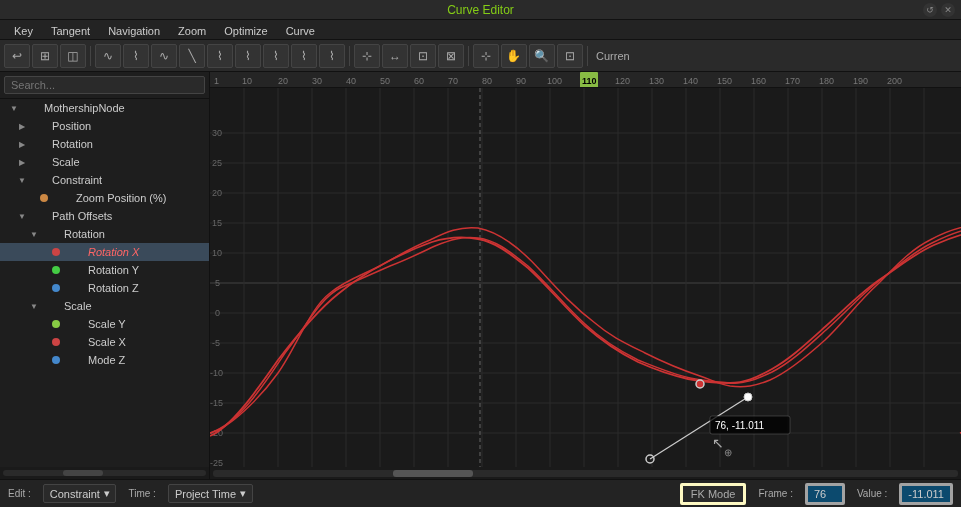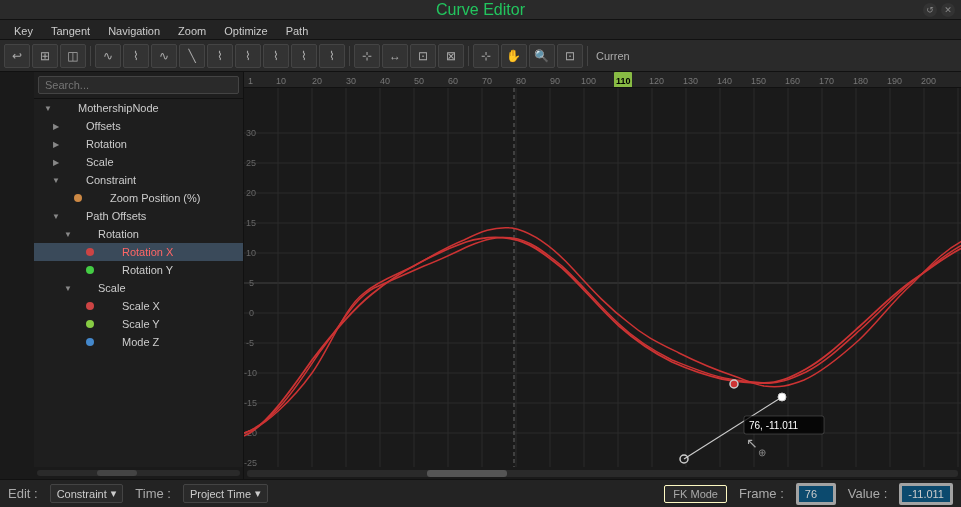--- a/index.html
+++ b/index.html
@@ -17,22 +17,22 @@
     #title-bar {
       height: 20px;
       background: #2a2a2a;
       display: flex;
       align-items: center;
       justify-content: center;
       border-bottom: 1px solid #111;
       position: relative;
     }
     #title-bar .title {
-      font-size: 16px;
-      color: #22c55e;
+      font-size: 12px;
+      color: #84cc16;
     }
     #title-bar .window-controls {
       position: absolute;
       right: 6px;
       display: flex;
       gap: 4px;
     }
     #title-bar .win-btn {
       width: 14px;
       height: 14px;
@@ -91,21 +91,20 @@
       width: 1px;
       height: 20px;
       background: #444;
       margin: 0 2px;
     }
 
     
     #main {
       display: flex;
       height: calc(507px - 20px - 20px - 32px - 28px);
-      padding-left: 34px;
     }
 
     
     #left-panel {
       width: 210px;
       background: #1e1e1e;
       border-right: 1px solid #111;
       display: flex;
       flex-direction: column;
       overflow: hidden;
@@ -164,21 +163,21 @@
     }
     .dot-red { background: #cc4444; }
     .dot-green { background: #44cc44; }
     .dot-blue { background: #4488cc; }
 
     .tree-label {
       font-size: 11px;
       color: #cccccc;
       margin-left: 24px;
     }
-    .tree-label.red { color: #ff6666; }
+    .tree-label.red { color: #ff6666; font-style: italic; }
 
     .tree-indent-1 { padding-left: 16px; }
     .tree-indent-2 { padding-left: 28px; }
     .tree-indent-3 { padding-left: 40px; }
 
     
     #canvas-area {
       flex: 1;
       background: #1a1a1a;
       position: relative;
@@ -199,21 +198,21 @@
       height: 28px;
       background: #232323;
       border-top: 1px solid #111;
       display: flex;
       align-items: center;
       padding: 0 8px;
       gap: 12px;
     }
     .status-label {
       color: #aaa;
-      font-size: 13px;
+      font-size: 10px;
     }
     .status-value {
       background: #0c4a6e;
       border: 3px solid #a3a3a3;
       padding: 2px 6px;
       font-size: 11px;
       color: #ccc;
       border-radius: 2px;
       min-width: 40px;
     }
@@ -224,21 +223,21 @@
       font-size: 11px;
       color: #ccc;
       border-radius: 2px;
       display: flex;
       align-items: center;
       gap: 4px;
       cursor: pointer;
     }
     .status-text-value {
       background: #2a2a2a;
-      border: 1px solid #fef9c3;
+      border: 3px solid #fef9c3;
       padding: 2px 8px;
       font-size: 11px;
       color: #aaa;
       border-radius: 2px;
     }
   </style>
 </head>
 <body>
 
 <div id="title-bar">
@@ -248,21 +247,21 @@
     <div class="win-btn close">✕</div>
   </div>
 </div>
 
 <div id="menu-bar">
   <span class="menu-item">Key</span>
   <span class="menu-item">Tangent</span>
   <span class="menu-item">Navigation</span>
   <span class="menu-item">Zoom</span>
   <span class="menu-item">Optimize</span>
-  <span class="menu-item">Path</span>
+  <span class="menu-item">Curve</span>
 </div>
 
 <div id="toolbar">
   <div class="toolbar-btn" title="Move">↩</div>
   <div class="toolbar-btn" title="Grid">⊞</div>
   <div class="toolbar-btn">◫</div>
   <div class="toolbar-separator"></div>
   <div class="toolbar-btn">∿</div>
   <div class="toolbar-btn">⌇</div>
   <div class="toolbar-btn">∿</div>
@@ -294,21 +293,21 @@
     </div>
     <div id="tree">
 
       <div class="tree-item">
         <span class="tree-arrow">▼</span>
         <span class="tree-label">MothershipNode</span>
       </div>
 
       <div class="tree-item tree-indent-1">
         <span class="tree-arrow">▶</span>
-        <span class="tree-label">Offsets</span>
+        <span class="tree-label">Position</span>
       </div>
 
       <div class="tree-item tree-indent-1">
         <span class="tree-arrow">▶</span>
         <span class="tree-label">Rotation</span>
       </div>
 
       <div class="tree-item tree-indent-1">
         <span class="tree-arrow">▶</span>
         <span class="tree-label">Scale</span>
@@ -340,36 +339,41 @@
         <div class="tree-dot dot-red"></div>
         <span class="tree-label red">Rotation X</span>
       </div>
 
       <div class="tree-item tree-indent-3">
         <span class="tree-arrow" style="width:12px"></span>
         <div class="tree-dot dot-green"></div>
         <span class="tree-label">Rotation Y</span>
       </div>
 
+      <div class="tree-item tree-indent-3">
+        <span class="tree-arrow" style="width:12px"></span>
+        <div class="tree-dot dot-blue"></div>
+        <span class="tree-label">Rotation Z</span>
+      </div>
 
       <div class="tree-item tree-indent-2">
         <span class="tree-arrow">▼</span>
         <span class="tree-label">Scale</span>
       </div>
 
       <div class="tree-item tree-indent-3">
         <span class="tree-arrow" style="width:12px"></span>
+        <div class="tree-dot" style="background:#88cc44;"></div>
+        <span class="tree-label">Scale Y</span>
+      </div>
+
+      <div class="tree-item tree-indent-3">
+        <span class="tree-arrow" style="width:12px"></span>
         <div class="tree-dot" style="background:#cc4444;"></div>
         <span class="tree-label">Scale X</span>
-      </div>
-
-      <div class="tree-item tree-indent-3">
-        <span class="tree-arrow" style="width:12px"></span>
-        <div class="tree-dot" style="background:#88cc44;"></div>
-        <span class="tree-label">Scale Y</span>
       </div>
 
       <div class="tree-item tree-indent-3">
         <span class="tree-arrow" style="width:12px"></span>
         <div class="tree-dot" style="background:#4488cc;"></div>
         <span class="tree-label">Mode Z</span>
       </div>
 
     </div>
 

